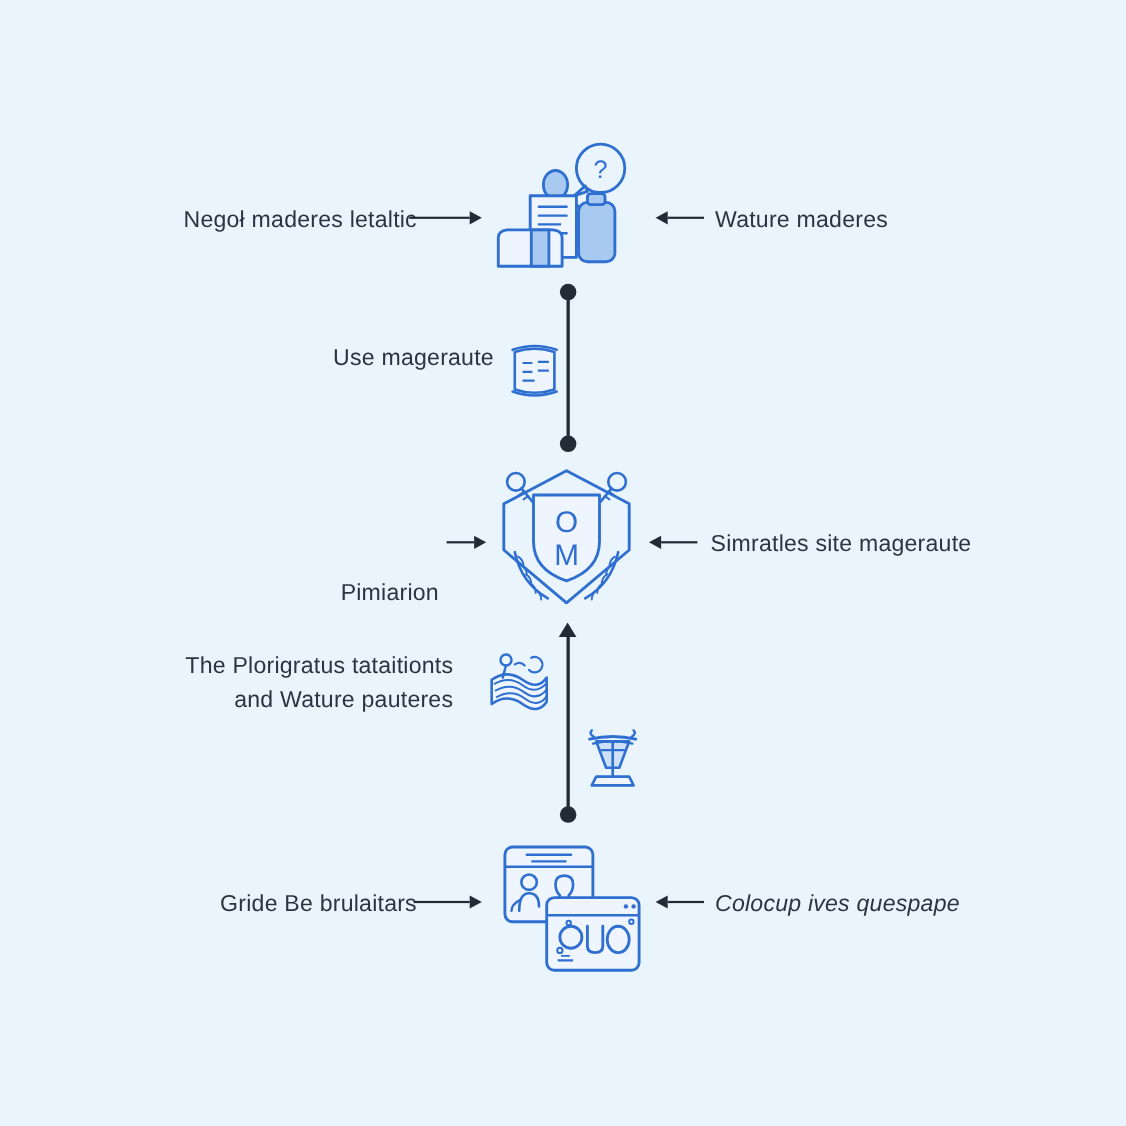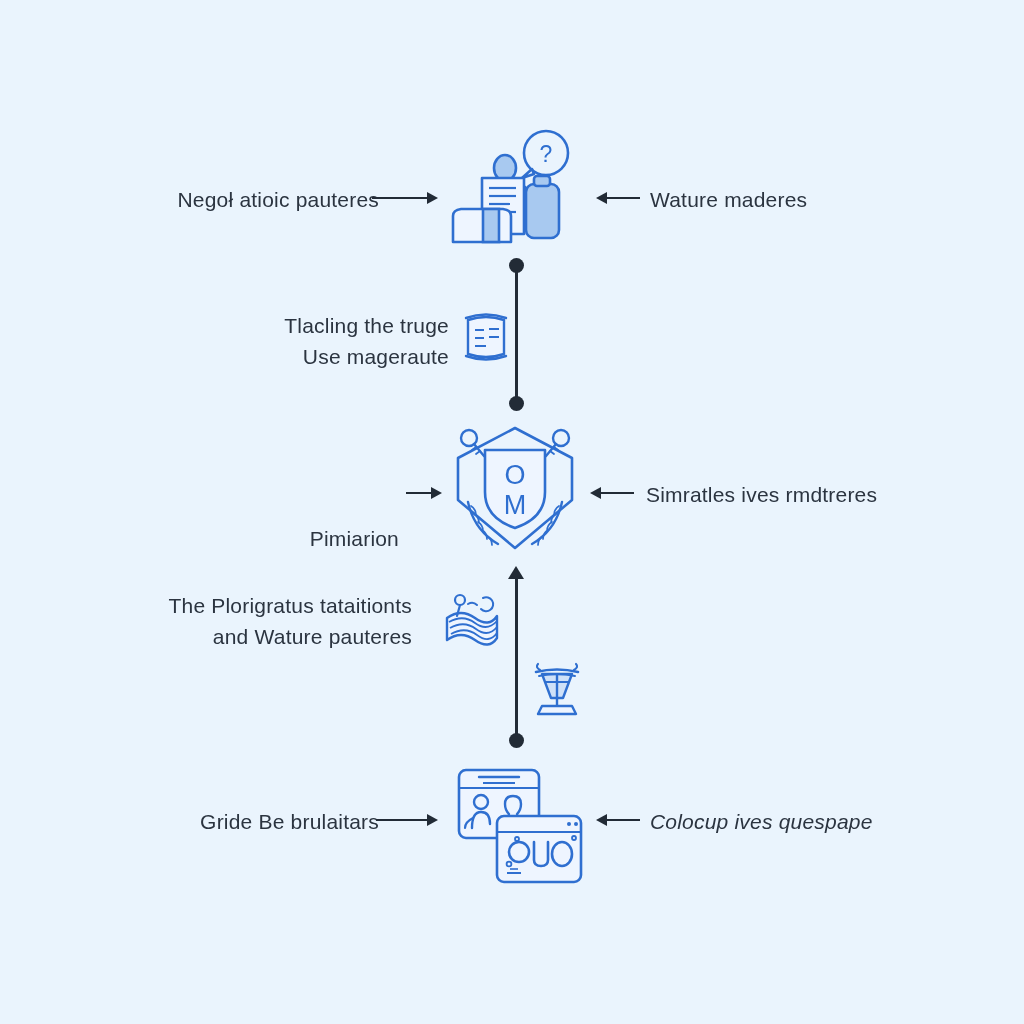--- a/index.html
+++ b/index.html
@@ -77,21 +77,21 @@
 
   
   .icon { position: absolute; }
   .icon svg { display: block; }
 </style>
 </head>
 <body>
 
 <div id="canvas">
 
-  <div class="label left" style="right:645px; top:184px;">Negoł atioic pauteres</div>
+  <div class="label left" style="right:645px; top:184px;">Negoł maderes letaltic</div>
 
   <div class="arrow to-right" style="left:372px; top:188px; width:66px;">
     <div class="shaft"></div>
     <div class="head"></div>
   </div>
 
   <div class="icon" style="left:448px; top:128px;">
     <svg width="130" height="125" viewBox="0 0 130 125">
 
       <circle cx="98" cy="25" r="22" fill="none" stroke="#2f6fd0" stroke-width="2.6"></circle>
@@ -121,21 +121,20 @@
     <div class="shaft"></div>
   </div>
 
   <div class="label right" style="left:650px; top:184px;">Wature maderes</div>
 
   <div class="dot" style="left:509px; top:258px;"></div>
   <div class="connector" style="left:515px; top:265px; height:141px;"></div>
   <div class="dot" style="left:509px; top:396px;"></div>
 
   <div class="label left two-line" style="right:575px; top:310px; width:330px;">
-    <div>Tlacling the truge</div>
     <div>Use mageraute</div>
   </div>
 
   <div class="icon" style="left:462px; top:308px;">
     <svg width="48" height="60" viewBox="0 0 48 60">
       <path d="M6 12 q18 -6 36 0 v34 q-18 6 -36 0 Z" fill="#eef5ff" stroke="#2f6fd0" stroke-width="2.4" stroke-linejoin="round"></path>
       <path d="M4 10 q20 -7 40 0" fill="none" stroke="#2f6fd0" stroke-width="2.4" stroke-linecap="round"></path>
       <path d="M4 48 q20 7 40 0" fill="none" stroke="#2f6fd0" stroke-width="2.4" stroke-linecap="round"></path>
       <line x1="13" y1="22" x2="22" y2="22" stroke="#2f6fd0" stroke-width="2"></line>
       <line x1="27" y1="21" x2="37" y2="21" stroke="#2f6fd0" stroke-width="2"></line>
@@ -176,21 +175,21 @@
       <path d="M114 80 q-6 28 -30 42" fill="none" stroke="#2f6fd0" stroke-width="2.4" stroke-linecap="round"></path>
       <path d="M111 84 q-5 3 -5 9 M108 92 q-5 3 -5 9 M104 100 q-5 3 -5 9 M100 108 q-5 3 -5 9 M95 114 q-5 3 -5 9" fill="none" stroke="#2f6fd0" stroke-width="1.7" stroke-linecap="round"></path>
     </svg>
   </div>
 
   <div class="arrow to-left" style="left:590px; top:483px; width:44px;">
     <div class="head"></div>
     <div class="shaft"></div>
   </div>
 
-  <div class="label right" style="left:646px; top:479px;">Simratles ives rmdtreres</div>
+  <div class="label right" style="left:646px; top:479px;">Simratles site mageraute</div>
 
   <div class="up-head" style="left:508px; top:566px;"></div>
   <div class="connector" style="left:515px; top:576px; height:166px;"></div>
   <div class="dot" style="left:509px; top:733px;"></div>
 
   <div class="label left two-line" style="right:612px; top:590px; width:360px;">
     <div>The Plorigratus tataitionts</div>
     <div>and Wature pauteres</div>
   </div>
 

